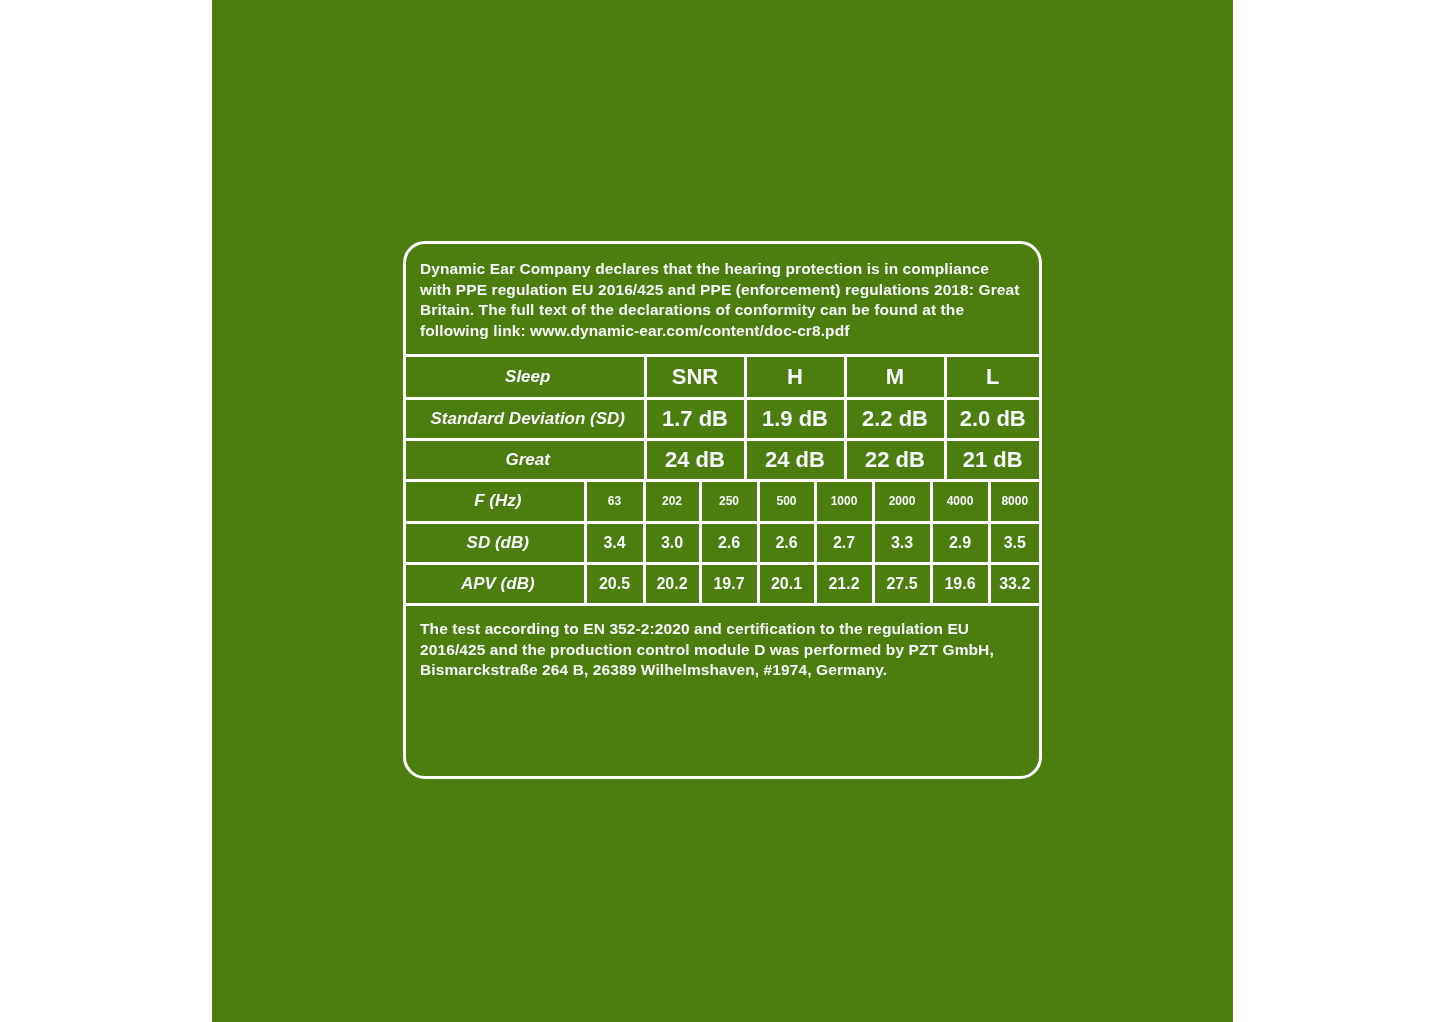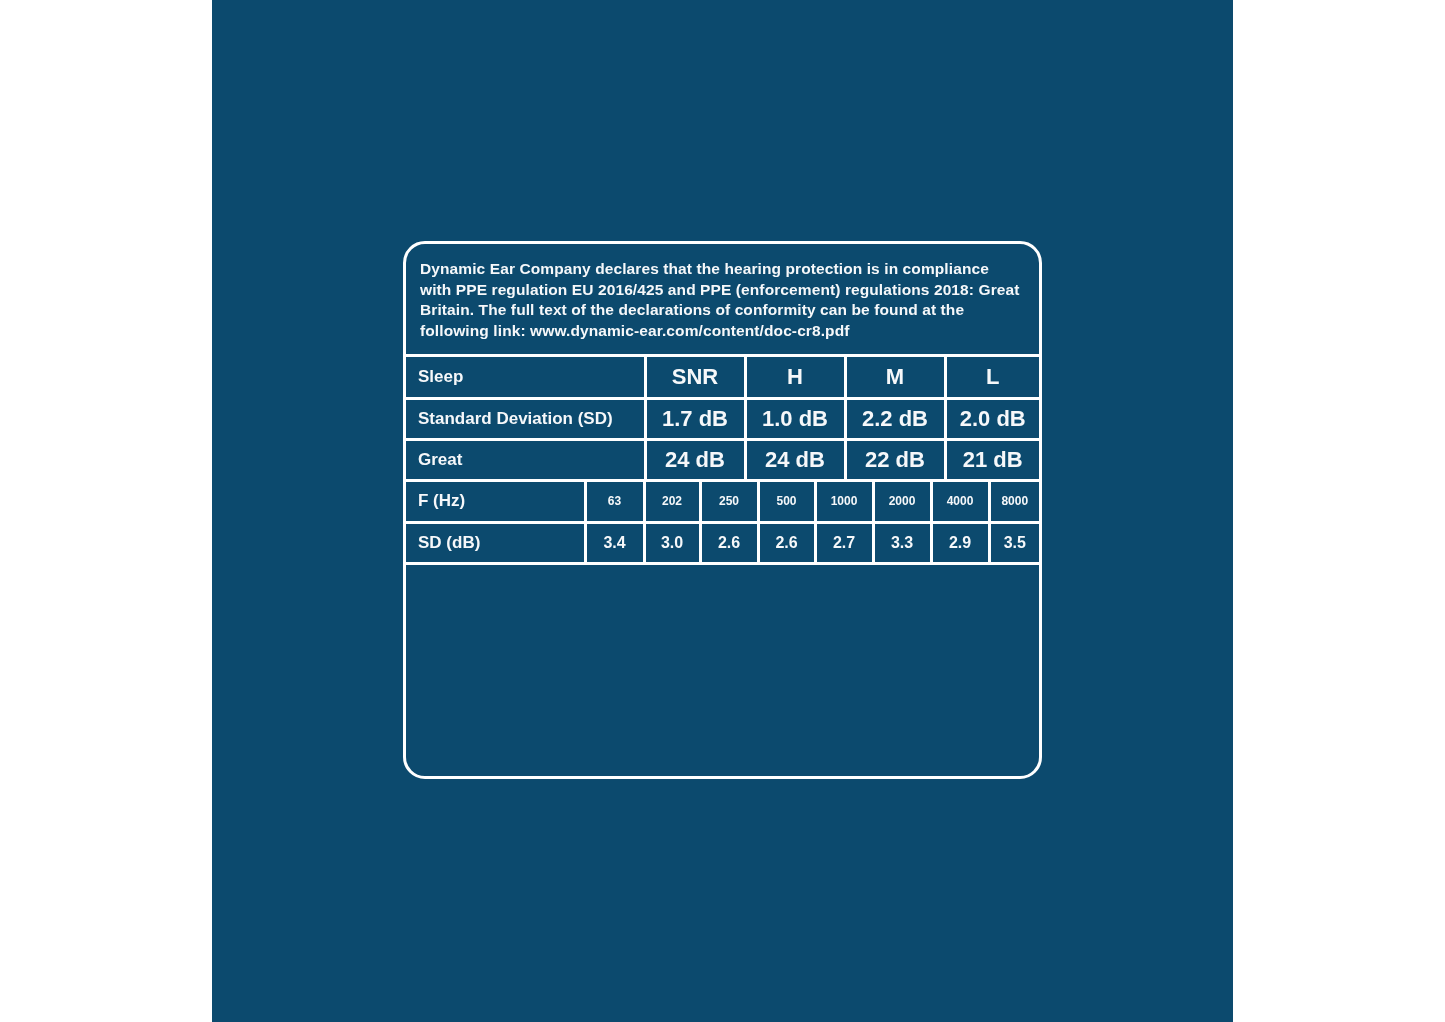--- a/index.html
+++ b/index.html
@@ -11,21 +11,21 @@
     background: #ffffff;
     overflow: hidden;
     font-family: "Liberation Sans", sans-serif;
   }
   .blue-region {
     position: absolute;
     left: 212px;
     top: 0;
     width: 1021px;
     height: 1022px;
-    background: #0c4a6e;
+    background: #4d7c0f;
   }
   .panel {
     position: absolute;
     left: 191px;
     top: 241px;
     width: 639px;
     height: 538px;
     border: 3px solid #ffffff;
     border-radius: 22px;
     color: #ffffff;
@@ -56,21 +56,21 @@
   }
   td {
     border: 3px solid #ffffff;
     height: 41px;
     vertical-align: middle;
     font-weight: 700;
     color: #f6f8fa;
     white-space: nowrap;
     overflow: hidden;
   }
-  td:first-child { border-left: none; padding: 0 6px 0 12px; text-align: left; }
+  td:first-child { border-left: none; padding: 0 6px 0 12px; text-align: center; font-style: italic; }
   td:last-child { border-right: none; }
   tr:first-child td { border-top: none; }
   table.t2 tr:first-child td { border-top: none; }
   td.lbl { font-size: 17px; }
   td.val { text-align: center; font-size: 22px; padding: 0 2px; }
   table.t2 td.val { font-size: 16px; }
   table.t2 td.hdr { font-size: 12px; }
   .para .link { font-weight: 700; }
 </style>
 </head>
@@ -94,21 +94,21 @@
           <tr>
             <td class="lbl">Sleep</td>
             <td class="val hdr lbl">SNR</td>
             <td class="val hdr lbl">H</td>
             <td class="val hdr lbl">M</td>
             <td class="val hdr lbl">L</td>
           </tr>
           <tr>
             <td class="lbl">Standard Deviation (SD)</td>
             <td class="val">1.7 dB</td>
-            <td class="val">1.0 dB</td>
+            <td class="val">1.9 dB</td>
             <td class="val">2.2 dB</td>
             <td class="val">2.0 dB</td>
           </tr>
           <tr>
             <td class="lbl">Great</td>
             <td class="val">24 dB</td>
             <td class="val">24 dB</td>
             <td class="val">22 dB</td>
             <td class="val">21 dB</td>
           </tr>
@@ -143,19 +143,31 @@
             <td class="lbl">SD (dB)</td>
             <td class="val">3.4</td>
             <td class="val">3.0</td>
             <td class="val">2.6</td>
             <td class="val">2.6</td>
             <td class="val">2.7</td>
             <td class="val">3.3</td>
             <td class="val">2.9</td>
             <td class="val">3.5</td>
           </tr>
+          <tr>
+            <td class="lbl">APV (dB)</td>
+            <td class="val">20.5</td>
+            <td class="val">20.2</td>
+            <td class="val">19.7</td>
+            <td class="val">20.1</td>
+            <td class="val">21.2</td>
+            <td class="val">27.5</td>
+            <td class="val">19.6</td>
+            <td class="val">33.2</td>
+          </tr>
         </tbody>
       </table>
 
+      <p class="para bottom">The test according to EN 352-2:2020 and certification to the regulation EU 2016/425 and the production control module D was performed by PZT GmbH, Bismarckstraße 264 B, 26389 Wilhelmshaven, #1974, Germany.</p>
 
     </div>
   </div>
 </div>
 
 </body></html>

